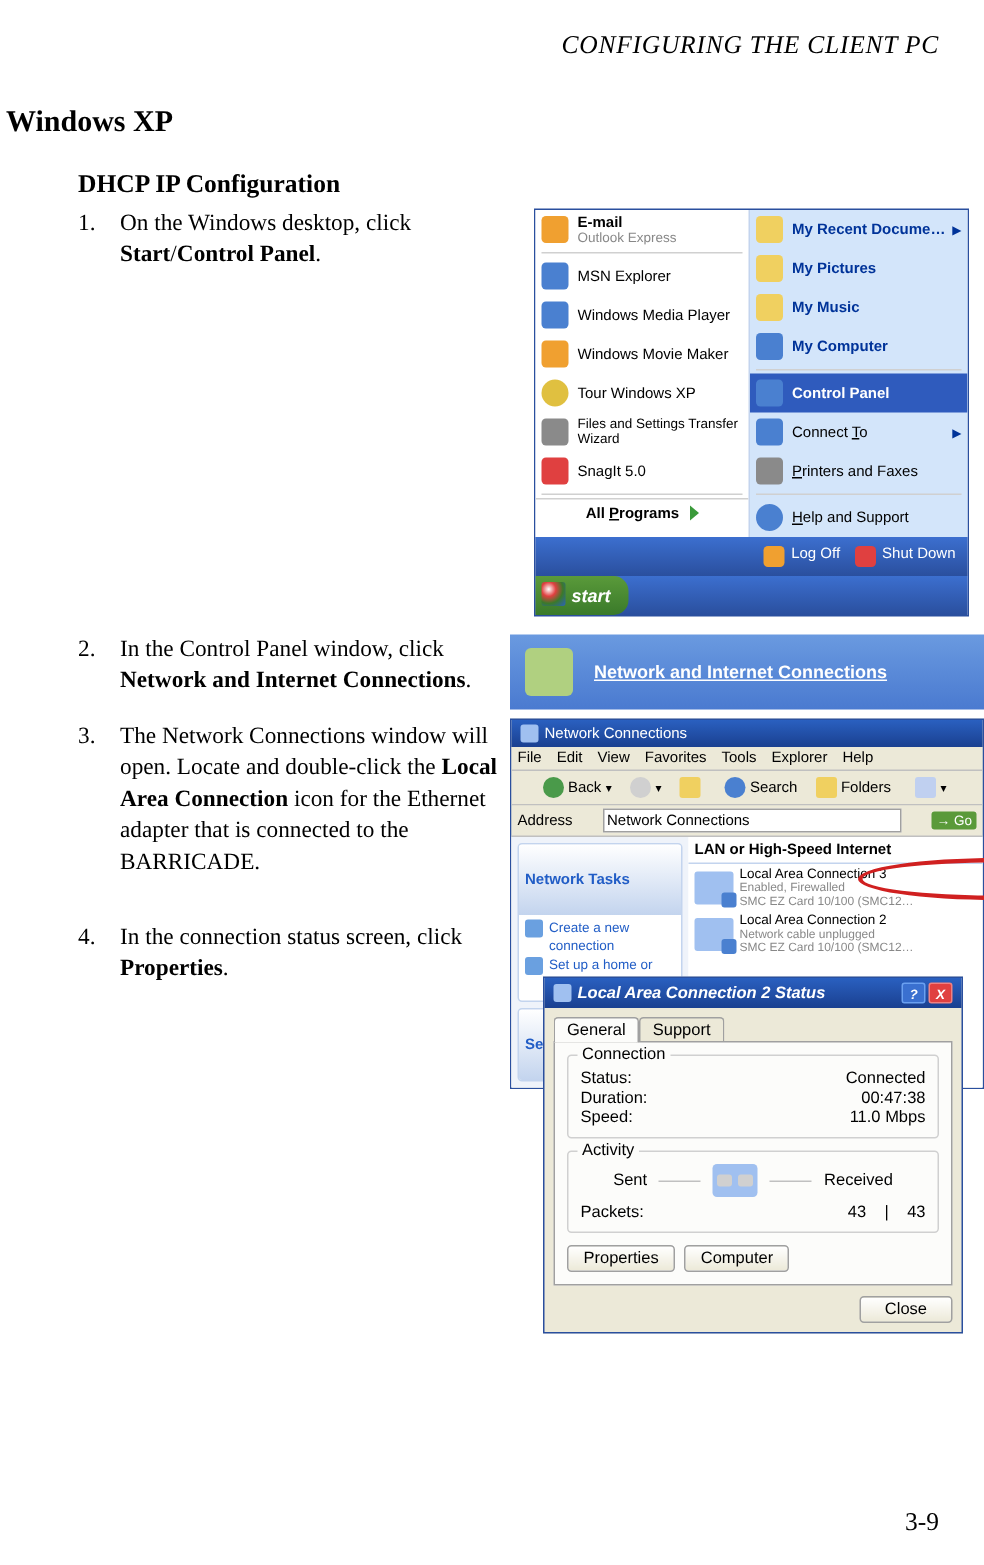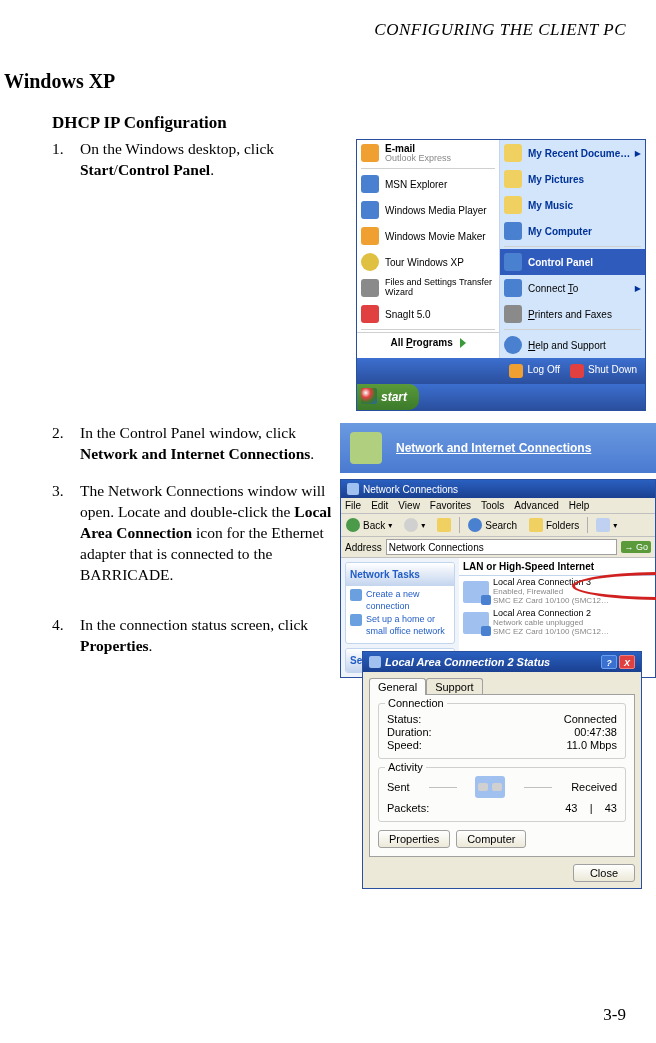--- a/index.html
+++ b/index.html
@@ -182,39 +182,40 @@
   .netwin-menu {
     background: #ece9d8;
     font-size: 10px;
     padding: 2px 4px;
     border-bottom: 1px solid #c0c0c0;
     display: flex;
     gap: 10px;
   }
   .netwin-toolbar {
     background: #ece9d8;
-    padding: 3px 1px;
+    padding: 3px 20px;
     border-bottom: 1px solid #c0c0c0;
     display: flex;
     align-items: center;
     gap: 4px;
+    justify-content: flex-end;
   }
   .tb-btn { display: flex; align-items: center; gap: 3px; padding: 1px 4px; }
   .tb-ico { width: 14px; height: 14px; border-radius: 50%; }
   .tb-ico.back { background: #4a9a4a; }
   .tb-ico.fwd { background: #d0d0d0; }
   .tb-ico.up { background: #f0d060; border-radius: 2px; }
   .tb-sep { width: 1px; height: 16px; background: #b0b0b0; }
   .netwin-addr {
     background: #ece9d8;
     padding: 2px 4px;
     border-bottom: 1px solid #c0c0c0;
     display: flex;
     align-items: center;
-    gap: 4px;
+    gap: 20px;
   }
   .netwin-addr input {
     flex: 1; height: 16px; border: 1px solid #a0a0a0;
     font-size: 10px; padding: 0 2px;
   }
   .gobtn { background: #5a9a3a; color: #fff; padding: 1px 3px; border-radius: 2px; font-size: 9px; }
   .netwin-body { display: flex; background: #fff; position: relative; }
   .netwin-side {
     flex: 0 0 118px;
     background: #eff3fa;
@@ -224,21 +225,21 @@
     margin: 4px;
     background: #fff;
     border: 1px solid #c3d4ee;
     border-radius: 3px;
     overflow: hidden;
   }
   .side-panel-hd {
     background: linear-gradient(#ffffff, #c3d4ee);
     color: #215dc6;
     font-weight: bold;
-    padding: 6px 4px;
+    padding: 18px 4px;
     font-size: 10px;
   }
   .side-panel-body { padding: 3px 4px; color: #215dc6; line-height: 1.3; }
   .side-link { display: flex; gap: 4px; margin-bottom: 2px; }
   .side-link .ico { width: 12px; height: 12px; background: #6aa0e0; border-radius: 2px; flex-shrink: 0; }
   .netwin-main {
     flex: 1;
     background: #fff;
     padding: 0;
     position: relative;
@@ -316,21 +317,21 @@
   }
   .group-title {
     position: absolute;
     top: -7px; left: 6px;
     background: #fcfcfa;
     padding: 0 3px;
     font-size: 11px;
   }
   .kv { display: flex; justify-content: space-between; font-size: 11px; margin: 1px 0; }
   .activity-row {
-    display: flex; align-items: center; justify-content: space-between;
+    display: flex; align-items: center; justify-content: center;
     gap: 8px; font-size: 11px; margin-bottom: 4px;
   }
   .act-ico { width: 30px; height: 22px; background: #a0c0f0; border-radius: 3px; position: relative; }
   .act-ico::before, .act-ico::after {
     content: ""; position: absolute;
     width: 10px; height: 8px; background: #d0d0d0;
     top: 7px; border-radius: 2px;
   }
   .act-ico::before { left: 3px; }
   .act-ico::after { right: 3px; }
@@ -503,21 +504,21 @@
             <div class="netwin-title">
               <div class="ico"></div>
               <span>Network Connections</span>
             </div>
             <div class="netwin-menu">
               <span>File</span>
               <span>Edit</span>
               <span>View</span>
               <span>Favorites</span>
               <span>Tools</span>
-              <span>Advanced</span>
+              <span>Explorer</span>
               <span>Help</span>
             </div>
             <div class="netwin-toolbar">
               <div class="tb-btn">
                   <div class="tb-ico back"></div>
                   <span>Back</span>
                   <span style="font-size:8px;">▾</span>
                 </div>
               <div class="tb-btn">
                   <div class="tb-ico fwd"></div>

